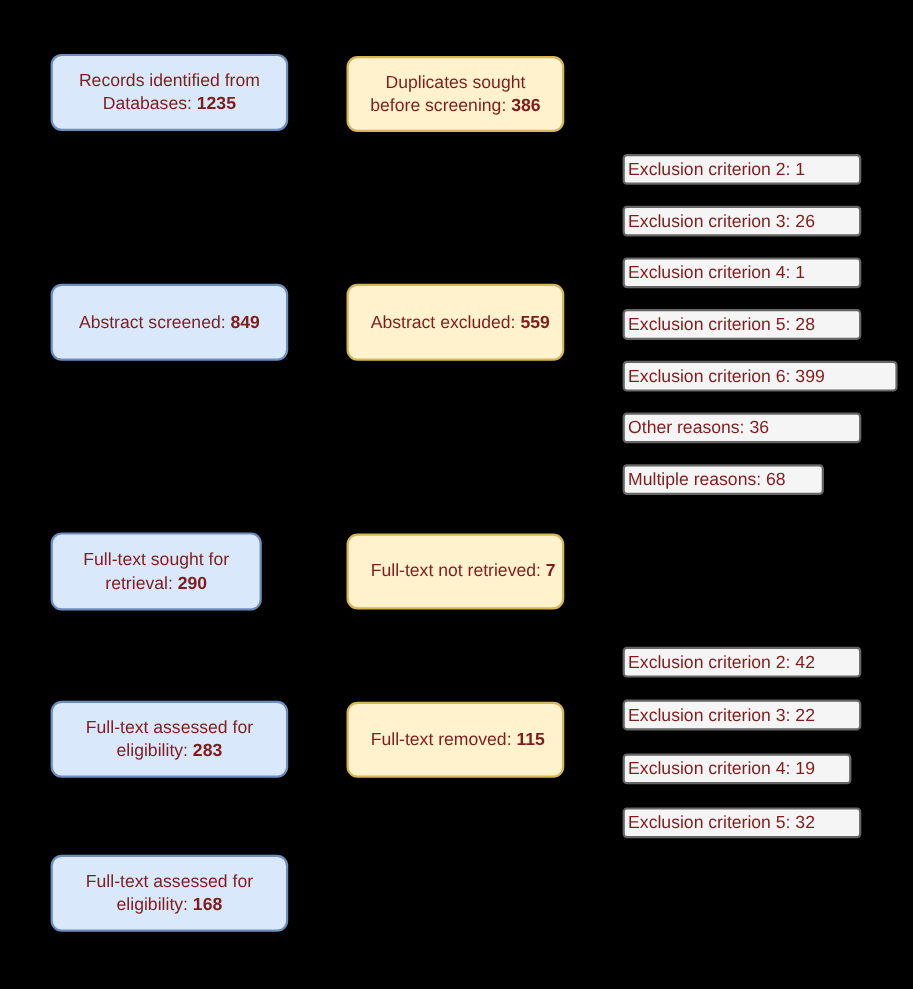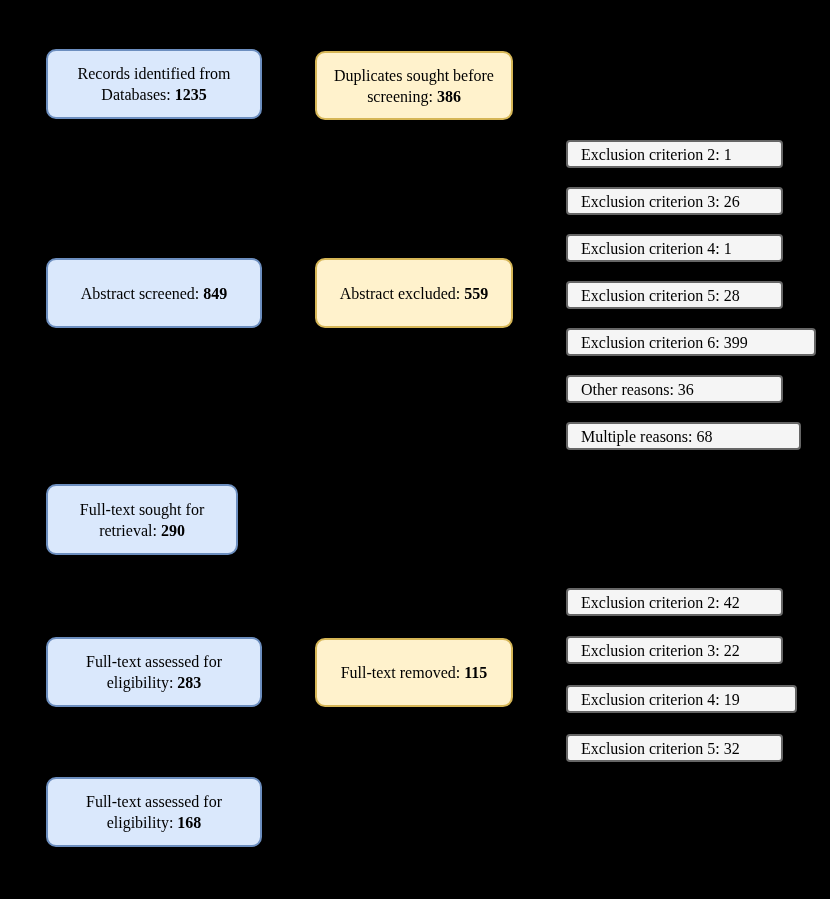--- a/index.html
+++ b/index.html
@@ -5,22 +5,22 @@
   html, body {
     margin: 0;
     padding: 0;
     background: #000000;
   }
   .canvas {
     position: relative;
     width: 830px;
     height: 899px;
     background: #000000;
-    font-family: Liberation Serif, serif;
-    color: #000000;
+    font-family: Liberation Sans, sans-serif;
+    color: #7f1d1d;
     overflow: hidden;
   }
   .node {
     position: absolute;
     box-sizing: border-box;
     display: flex;
     align-items: center;
     font-size: 16px;
     line-height: 21px;
   }
@@ -44,21 +44,21 @@
     border-radius: 10px;
   }
   .gray {
     background: #f5f5f5;
     border: 2px solid #666666;
     border-radius: 4px;
     white-space: nowrap;
   }
   .gray .txt {
     text-align: left;
-    padding: 0 13px;
+    padding: 0 3px;
   }
   b { font-weight: bold; }
 </style>
 </head>
 <body>
 
 <div class="canvas">
 
   <div class="node blue" style="left:46px; top:49px; width:216px; height:70px;">
     <div class="txt"><span>Records identified from Databases: </span><b>1235</b></div>
@@ -81,20 +81,23 @@
   </div>
 
   <div class="node yellow" style="left:315px; top:51px; width:198px; height:69px;">
     <div class="txt"><span>Duplicates sought before screening: </span><b>386</b></div>
   </div>
 
   <div class="node yellow one-line" style="left:315px; top:258px; width:198px; height:70px;">
     <div class="txt"><span>Abstract excluded: </span><b>559</b></div>
   </div>
 
+  <div class="node yellow one-line" style="left:315px; top:485px; width:198px; height:69px;">
+    <div class="txt"><span>Full-text not retrieved: </span><b>7</b></div>
+  </div>
 
   <div class="node yellow one-line" style="left:315px; top:638px; width:198px; height:69px;">
     <div class="txt"><span>Full-text removed: </span><b>115</b></div>
   </div>
 
   <div class="node gray" style="left:566px; top:140px; width:217px; height:28px;">
     <div class="txt">Exclusion criterion 2: 1</div>
   </div>
   <div class="node gray" style="left:566px; top:187px; width:217px; height:28px;">
     <div class="txt">Exclusion criterion 3: 26</div>
@@ -104,30 +107,30 @@
   </div>
   <div class="node gray" style="left:566px; top:281px; width:217px; height:28px;">
     <div class="txt">Exclusion criterion 5: 28</div>
   </div>
   <div class="node gray" style="left:566px; top:328px; width:250px; height:28px;">
     <div class="txt">Exclusion criterion 6: 399</div>
   </div>
   <div class="node gray" style="left:566px; top:375px; width:217px; height:28px;">
     <div class="txt">Other reasons: 36</div>
   </div>
-  <div class="node gray" style="left:566px; top:422px; width:235px; height:28px;">
+  <div class="node gray" style="left:566px; top:422px; width:183px; height:28px;">
     <div class="txt">Multiple reasons: 68</div>
   </div>
 
   <div class="node gray" style="left:566px; top:588px; width:217px; height:28px;">
     <div class="txt">Exclusion criterion 2: 42</div>
   </div>
   <div class="node gray" style="left:566px; top:636px; width:217px; height:28px;">
     <div class="txt">Exclusion criterion 3: 22</div>
   </div>
-  <div class="node gray" style="left:566px; top:685px; width:231px; height:28px;">
+  <div class="node gray" style="left:566px; top:685px; width:208px; height:28px;">
     <div class="txt">Exclusion criterion 4: 19</div>
   </div>
   <div class="node gray" style="left:566px; top:734px; width:217px; height:28px;">
     <div class="txt">Exclusion criterion 5: 32</div>
   </div>
 
 </div>
 
 </body></html>

